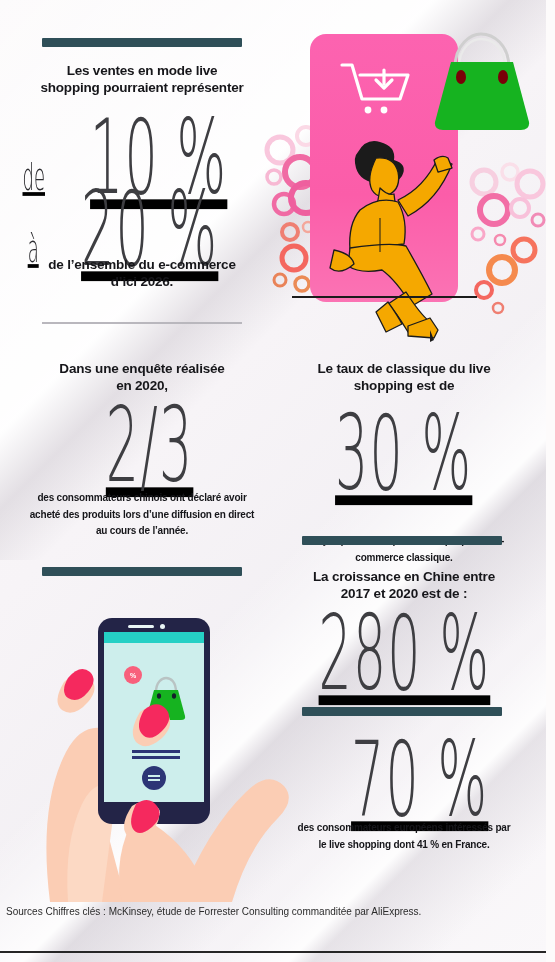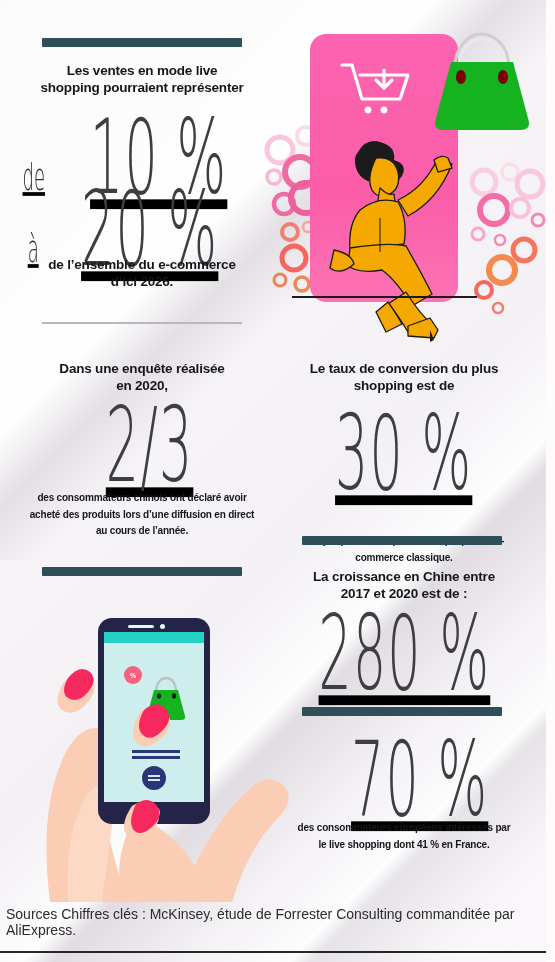--- a/index.html
+++ b/index.html
@@ -63,21 +63,21 @@
     color:#2b2b2f;
     font-size:30px;
     transform:scaleX(.6) scaleY(1.25);
     transform-origin:center;
     display:inline-block;
   }
 
   .srcline{
     position:absolute;left:6px;top:906px;width:545px;
     font-family:"Liberation Sans", sans-serif;
-    font-size:14px;color:#2b2b2b;
+    font-size:10px;color:#2b2b2b;
   }
   .footrule{position:absolute;left:0;top:951px;width:555px;height:2px;background:#262626;}
 
   
   .illu-top{position:absolute;left:262px;top:22px;width:290px;height:320px;}
   .phone-pink{
     position:absolute;left:48px;top:12px;width:148px;height:268px;
     background:linear-gradient(180deg,#fc63b0 0%,#fb5da9 60%,#fb73b4 100%);
     border-radius:16px;
   }
@@ -266,21 +266,21 @@
       <path d="M40 78 q12 -14 22 -6 q8 8 -2 20 q-10 12 -20 6 q-8 -6 0 -20 Z" fill="#f5295e"></path>
       <path d="M112 112 q16 -12 26 0 q10 12 -4 26 q-16 14 -26 4 q-8 -10 4 -30 Z" fill="#fbcdb4"></path>
       <path d="M116 110 q13 -11 22 -1 q8 10 -4 22 q-12 12 -20 3 q-7 -8 2 -24 Z" fill="#f5295e"></path>
       <path d="M104 206 q16 -10 24 2 q8 12 -6 24 q-16 12 -24 2 q-6 -10 6 -28 Z" fill="#fbcdb4"></path>
       <path d="M108 204 q13 -9 21 2 q7 10 -5 21 q-13 11 -19 2 q-5 -8 3 -25 Z" fill="#f5295e"></path>
     </svg>
   </div>
 
   <div class="col col-right">
 
-    <div class="cap" style="position:absolute;top:360px;left:10px;width:212px;">Le taux de conversion du plus shopping est de</div>
+    <div class="cap" style="position:absolute;top:360px;left:10px;width:212px;">Le taux de classique du live shopping est de</div>
 
     <div class="num-row" style="position:absolute;top:412px;left:0;width:232px;">
       <span class="bignum" style="font-size:84px;">30 %</span>
     </div>
 
     <div class="cap small" style="position:absolute;top:485px;left:0;width:232px;margin-top:48px;">
       <span>soit jusqu’à </span><span style="font-weight:bold;">10 fois plus</span><span> élevé que pour le e-commerce classique.</span>
     </div>
 
     <div class="bar-dark" style="position:absolute;top:536px;left:14px;width:200px;"></div>

